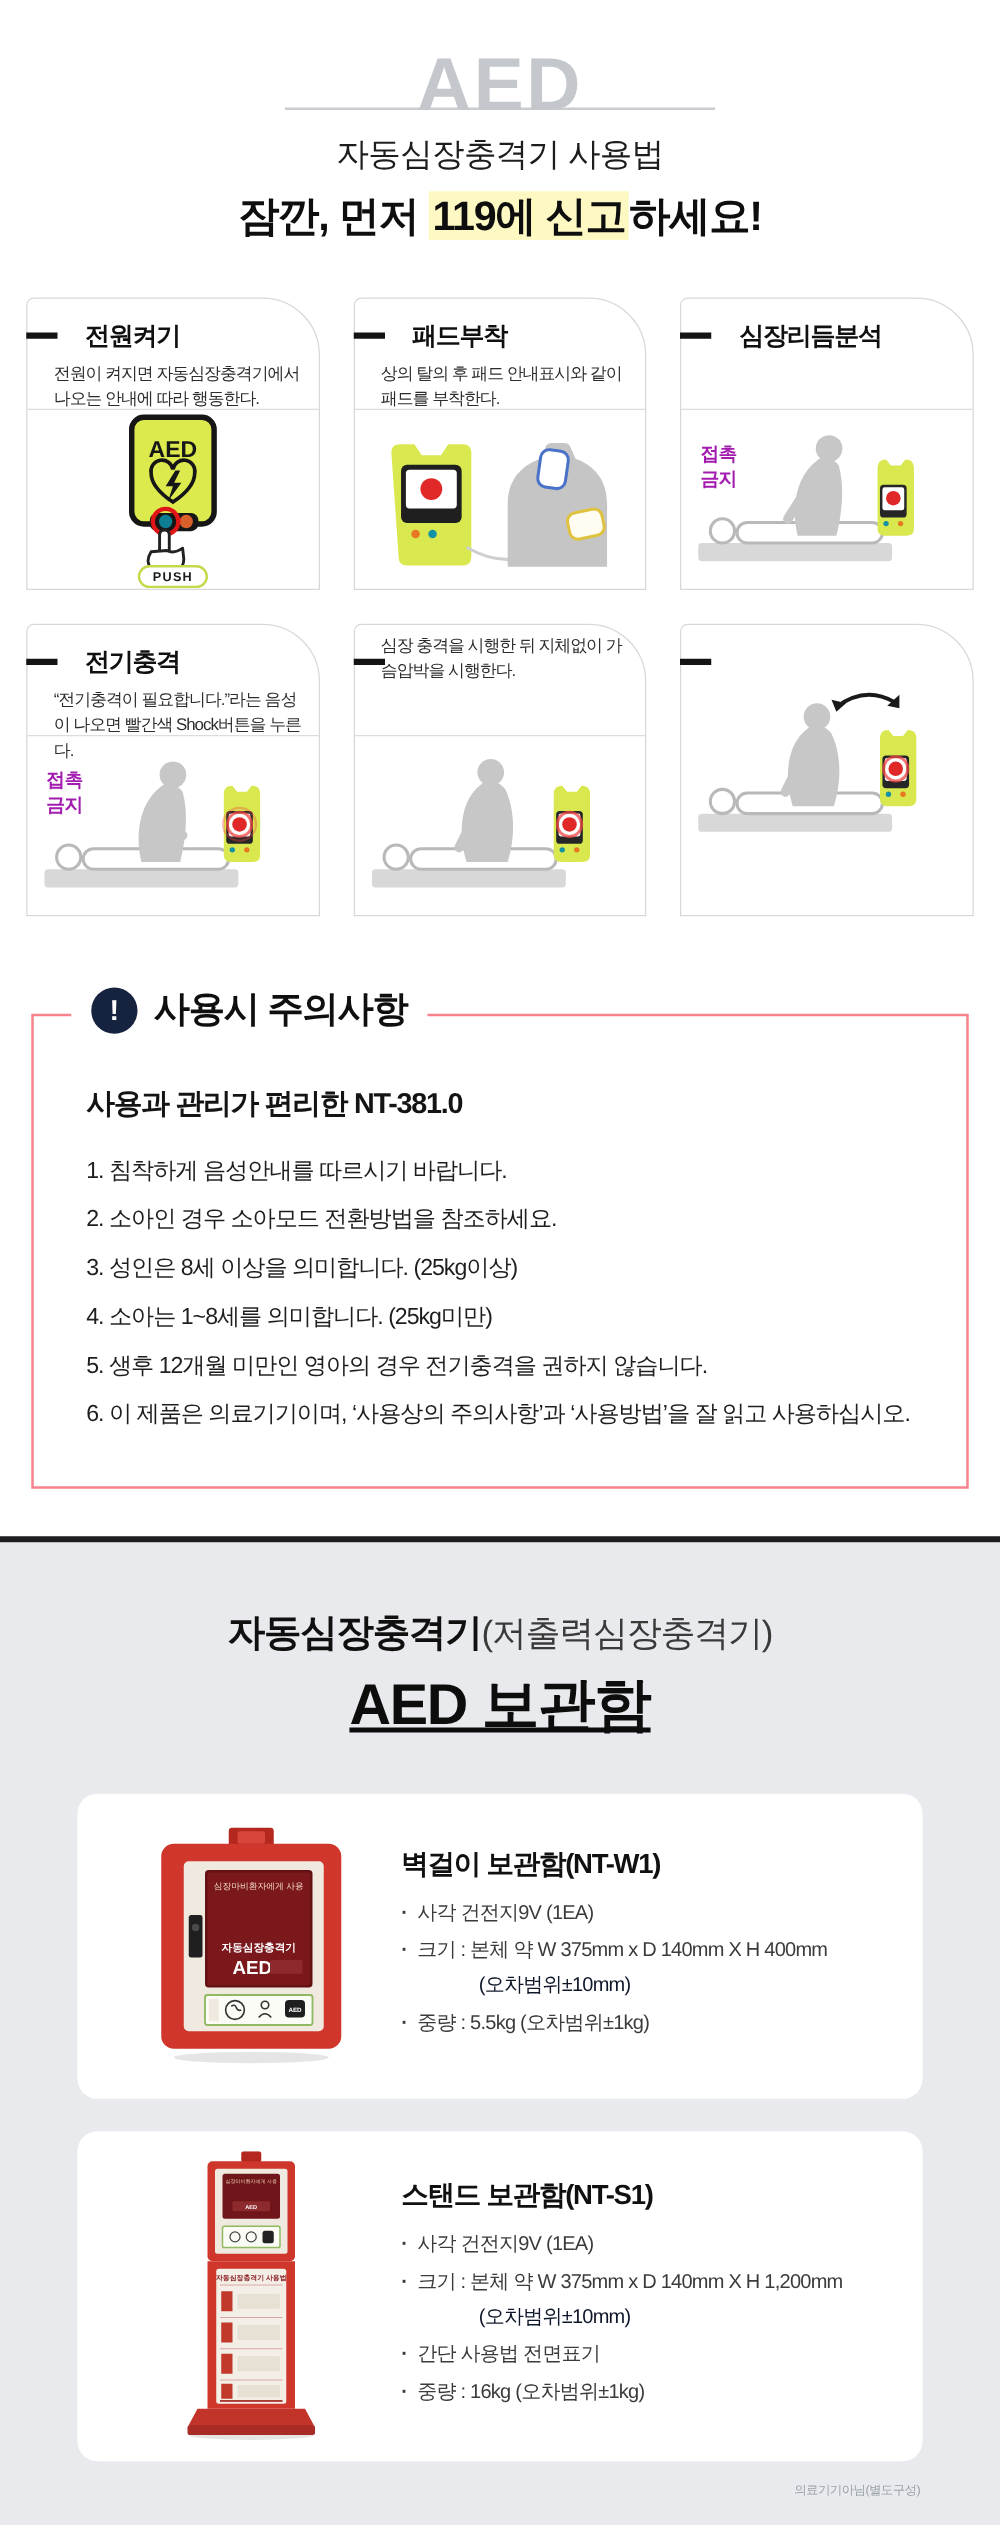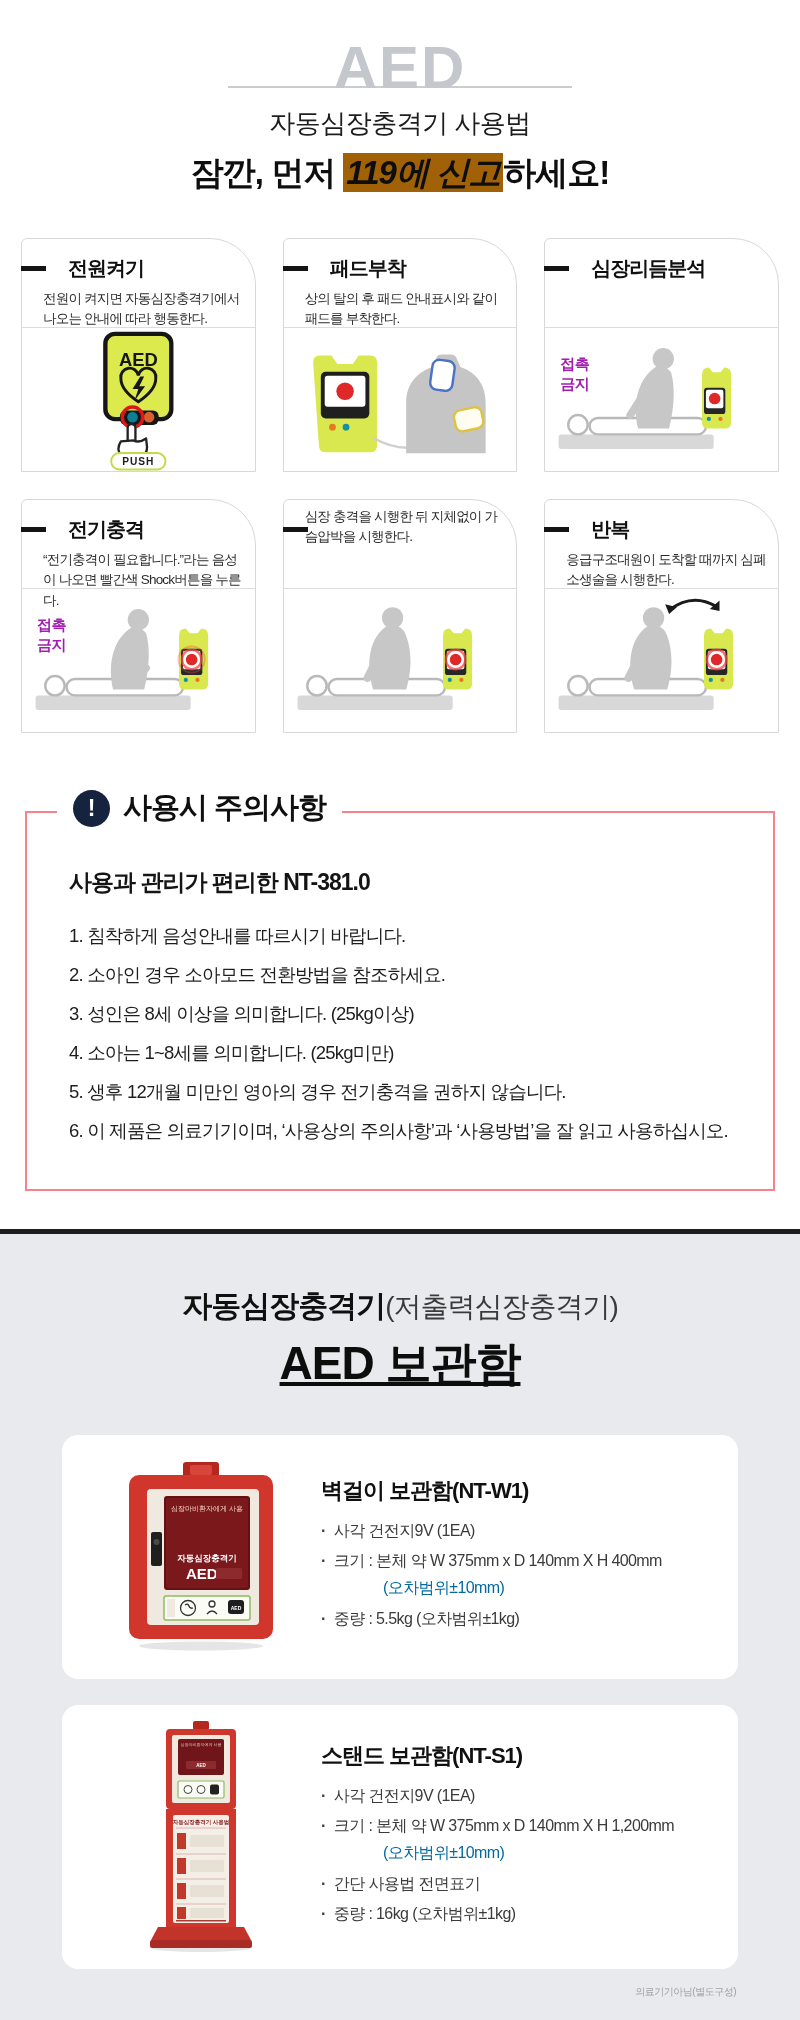--- a/index.html
+++ b/index.html
@@ -10,21 +10,21 @@
     color:#111; overflow-x:hidden;
   }
 
   
   .top-header { padding-top:36px; text-align:center; }
   .wm-wrap { position:relative; width:300px; margin:0 auto; }
   .wm-line { position:absolute; left:-22px; right:-22px; bottom:11px; height:2px; background:#c9ccd0; }
   .wm-text { position:relative; font-size:60px; font-weight:800; color:#c4c8cd; letter-spacing:2px; line-height:1.05; }
   .subtitle { margin-top:7px; font-size:26px; font-weight:500; color:#1d1d1d; letter-spacing:-0.5px; }
   .headline { margin-top:10px; font-size:33px; font-weight:800; color:#0e0e0e; letter-spacing:-1px; }
-  .headline .hl { background:#a16207; padding:1px 3px;font-style:italic; }
+  .headline .hl { background:#fef9c3; padding:1px 3px; }
 
   
   .steps-grid {
     margin:42px 21px 0; display:grid;
     grid-template-columns:repeat(3,1fr); column-gap:12px; row-gap:17px;gap:27px;
   }
   .step-card {
     background:#fff; border:1px solid #d8d8d8; border-radius:6px 46px 0 0;
     height:234px; display:flex; flex-direction:column; position:relative;
   }
@@ -70,21 +70,21 @@
     background:#fff; border-radius:16px; margin:40px 62px 0;
     padding:16px 26px; display:flex; align-items:center;
   }
   .product-card.first { margin-top:40px; min-height:244px; }
   .product-card.second { margin-top:26px; min-height:234px; }
   .product-img { width:225px; display:flex; justify-content:center; align-items:center; flex:0 0 auto; }
   .product-info { flex:1; padding-left:8px; }
   .product-name { font-size:22px; font-weight:800; color:#101010; letter-spacing:-1px; margin-bottom:14px; }
   .spec-row { font-size:16px; color:#3b3b3b; letter-spacing:-0.6px; margin-bottom:9px; line-height:1.35; }
   .spec-row::before { content:"·"; font-weight:800; color:#3b3b3b; margin-right:8px; }
-  .spec-sub { font-size:16px; color:#0369a1; letter-spacing:-0.6px; margin:-3px 0 9px; padding-left:62px; }
+  .spec-sub { font-size:16px; color:#0f172a; letter-spacing:-0.6px; margin:-3px 0 9px; padding-left:62px; }
   .footnote { text-align:right; margin:16px 64px 0; font-size:10px; color:#9ba1a8; letter-spacing:-0.5px; }
 </style>
 </head>
 <body>
 
 <div class="top-header">
   <div class="wm-wrap">
     <div class="wm-line"></div>
     <div class="wm-text">AED</div>
   </div>
@@ -221,24 +221,20 @@
           <circle cx="19" cy="33" r="6" fill="#e02828"></circle>
           <circle cx="13" cy="54" r="2.2" fill="#1391a5"></circle>
           <circle cx="25" cy="54" r="2.2" fill="#e87722"></circle>
         </g>
       </svg>
     </div>
   </div>
 
   <div class="step-card">
     <div class="step-dash"></div>
-    <div class="step-top">
-      <div class="step-title">반복</div>
-      <div class="step-desc">응급구조대원이 도착할 때까지 심폐소생술을 시행한다.</div>
-    </div>
     <div class="step-ill">
       <svg viewBox="0 0 240 140">
         <rect x="14" y="106" width="160" height="15" rx="3" fill="#d8d8d8"></rect>
         <circle cx="34" cy="96" r="10" fill="#fff" stroke="#b9b9b9" stroke-width="2.5"></circle>
         <rect x="46" y="89" width="120" height="17" rx="8.5" fill="#fff" stroke="#b9b9b9" stroke-width="2.5"></rect>
         <circle cx="112" cy="26" r="11" fill="#c7c7c7"></circle>
         <path d="M104 36 C88 48 84 74 92 100 L126 100 C134 74 130 52 124 40 C118 32 108 32 104 36 Z" fill="#c7c7c7"></path>
         <path d="M104 52 L86 88" stroke="#c7c7c7" stroke-width="8" stroke-linecap="round"></path>
         <path d="M112 54 L94 90" stroke="#c7c7c7" stroke-width="8" stroke-linecap="round"></path>
         <g>

